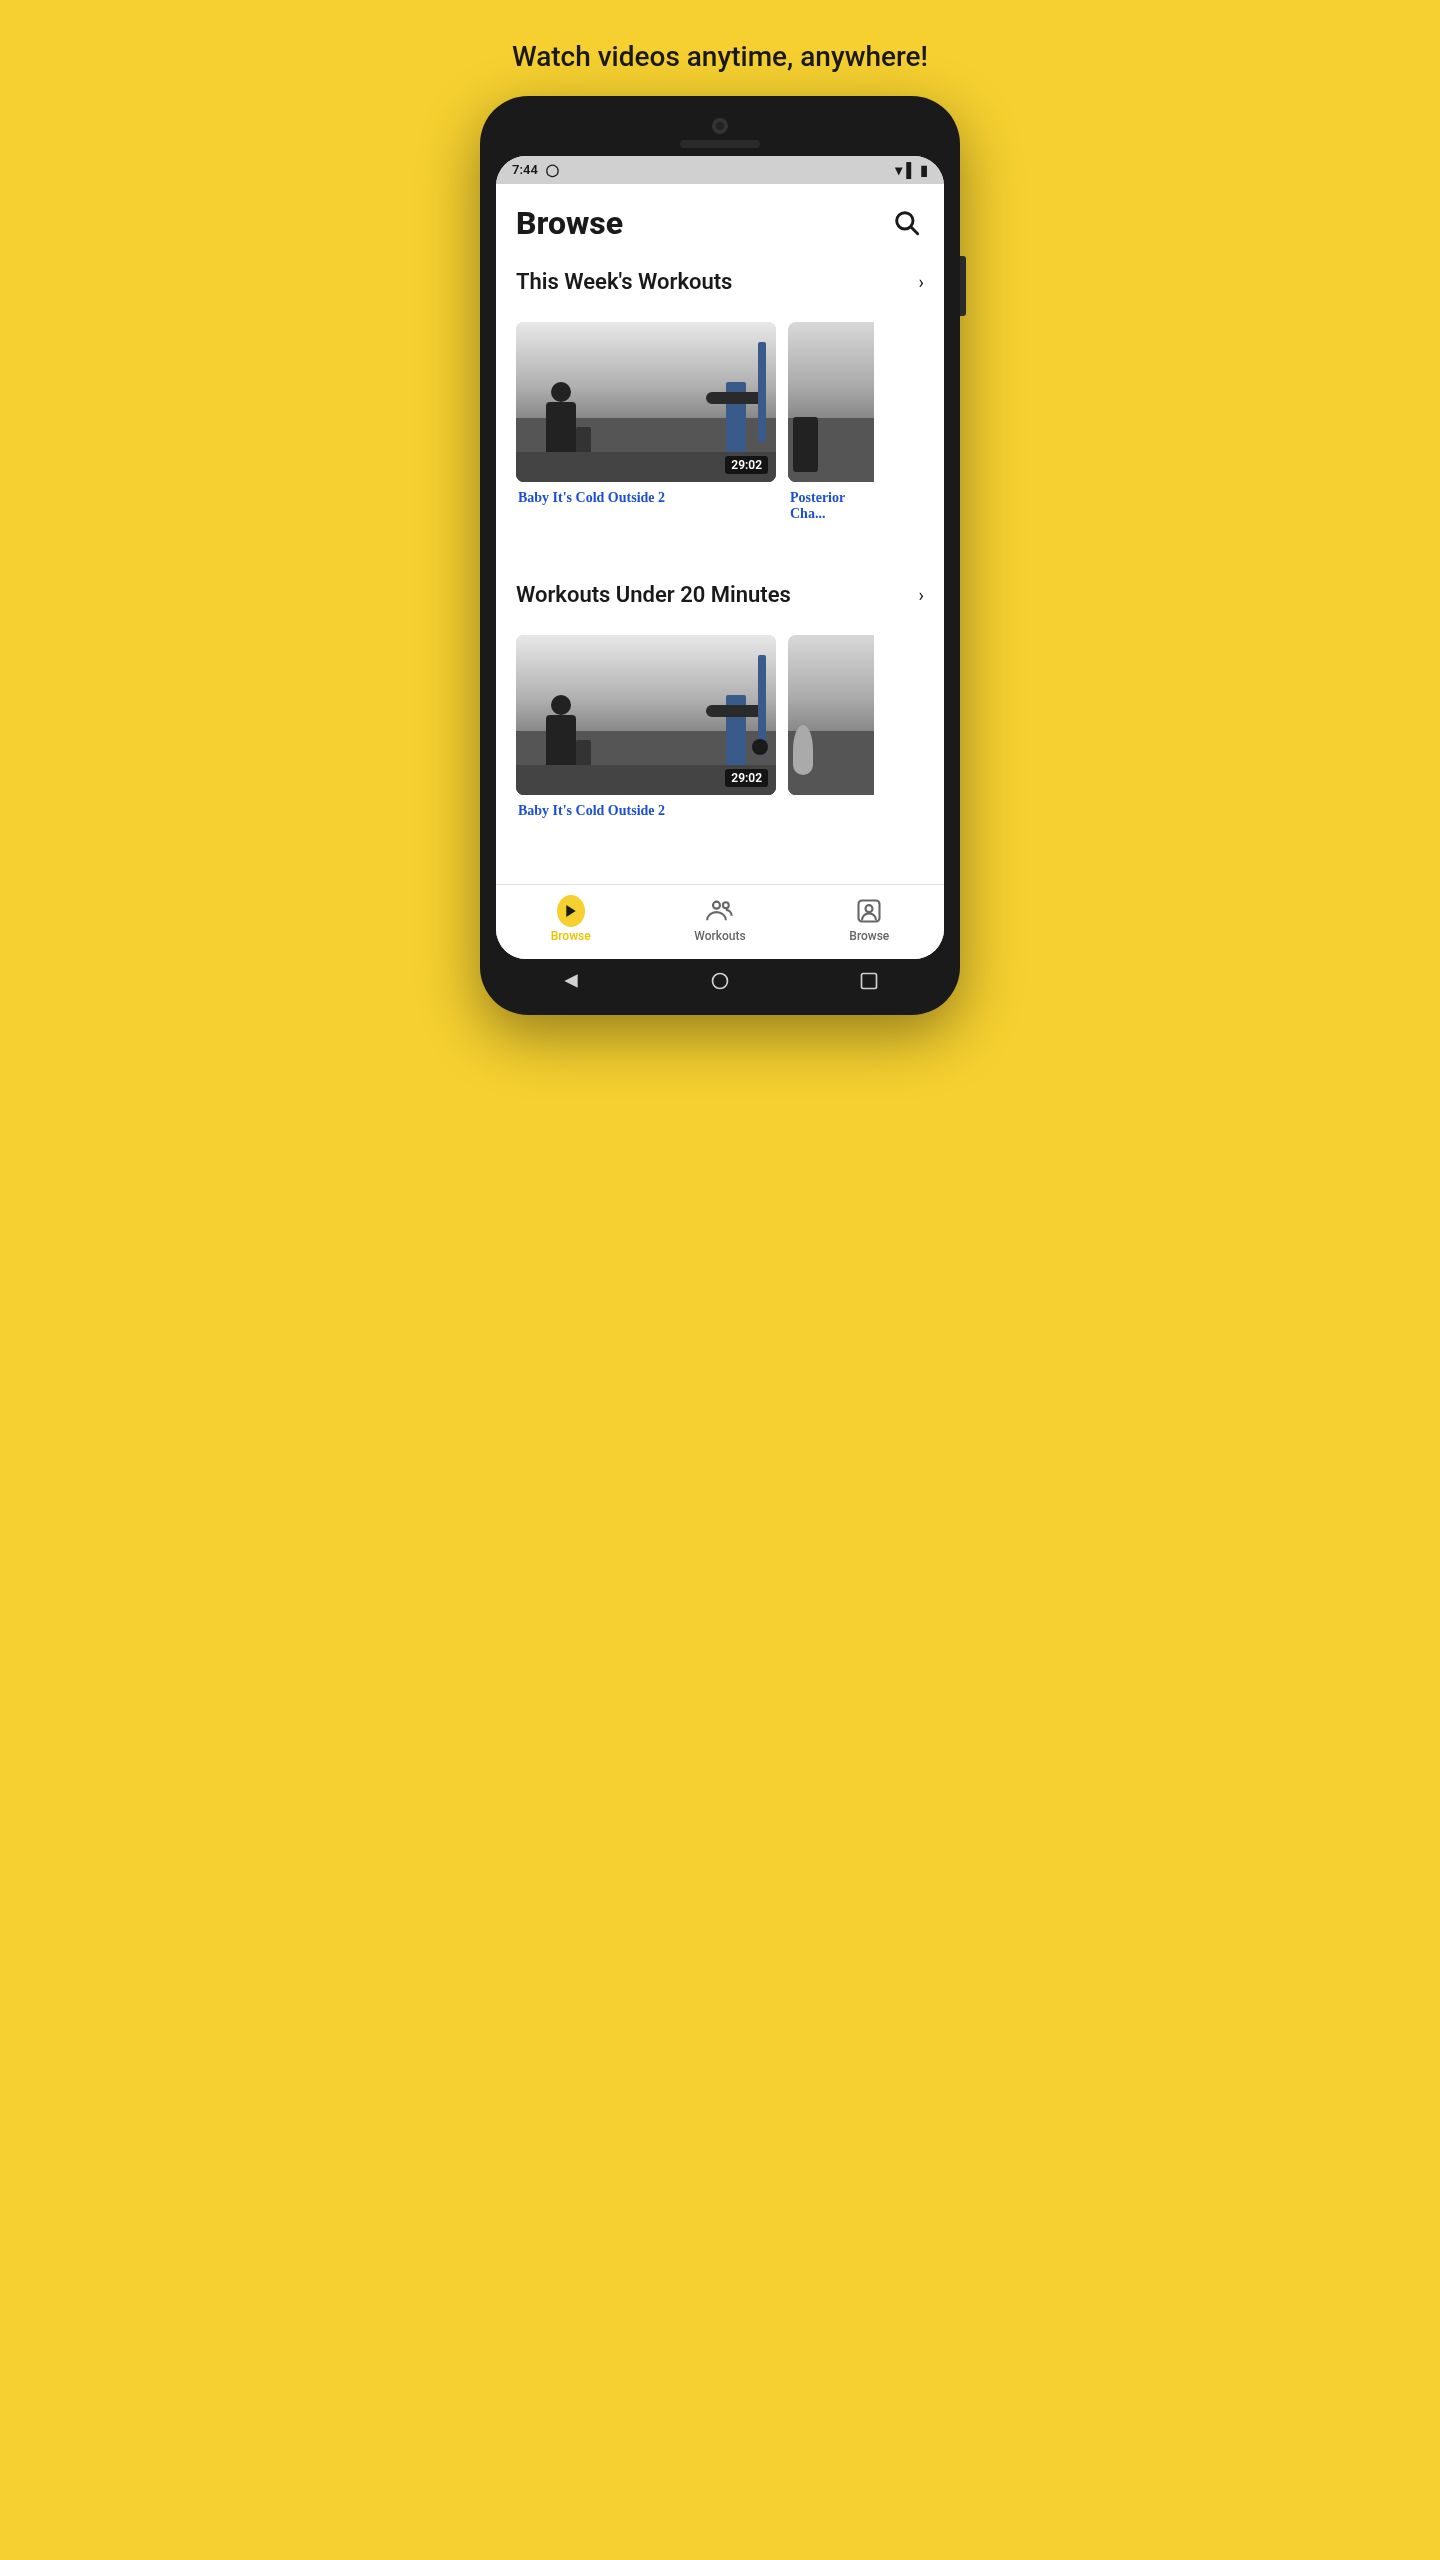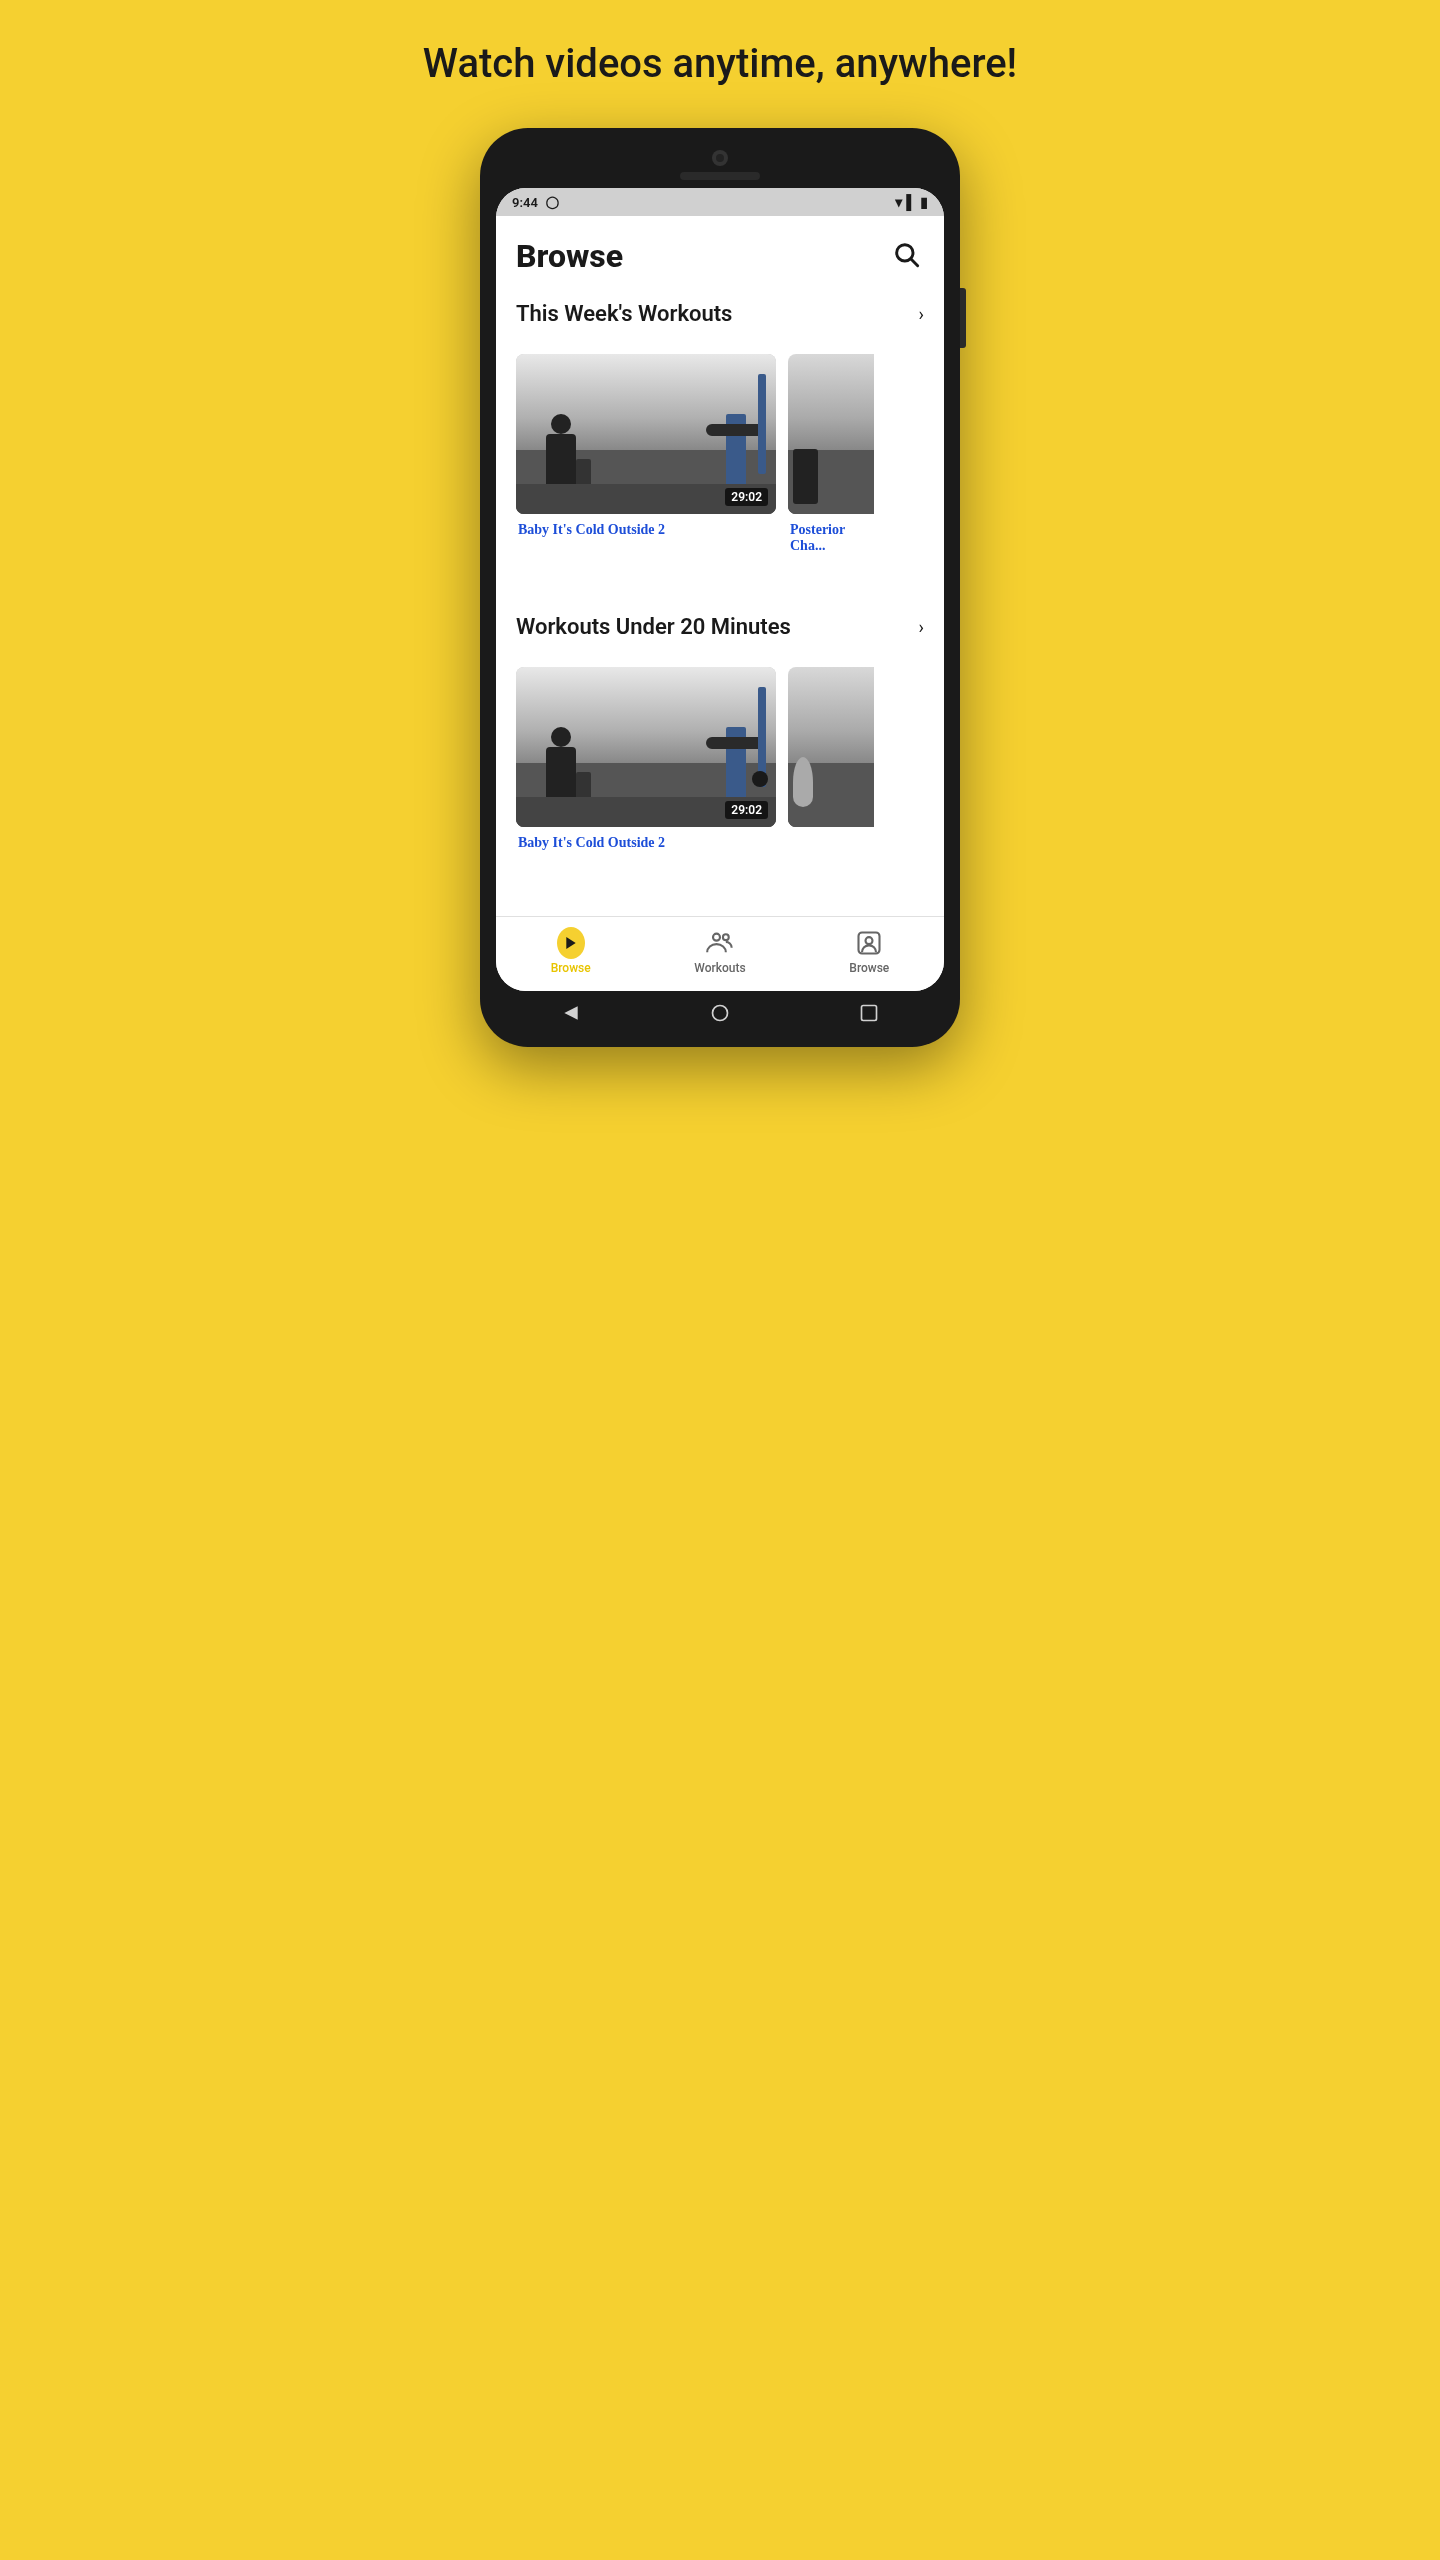--- a/index.html
+++ b/index.html
@@ -8,25 +8,25 @@
       background-color: #F5D030;
       display: flex;
       flex-direction: column;
       align-items: center;
       min-height: 100vh;
       font-family: -apple-system, BlinkMacSystemFont, 'Segoe UI', Roboto, sans-serif;
       padding: 40px 20px 60px;
     }
 
     .tagline {
-      font-size: 40px;
+      font-size: 28px;
       font-weight: 500;
       color: #1a1a1a;
       text-align: center;
-      margin-bottom: 40px;
+      margin-bottom: 22px;
       line-height: 1.2;
     }
 
     .phone-outer {
       width: 480px;
       background: #1a1a1a;
       border-radius: 48px;
       padding: 16px;
       box-shadow: 0 20px 60px rgba(0,0,0,0.4);
       position: relative;
@@ -353,21 +353,21 @@
 
 <div class="phone-outer">
   <div class="phone-camera"></div>
   <div class="phone-speaker"></div>
   <div class="phone-side-button"></div>
 
   <div class="phone-screen">
 
     <div class="status-bar">
       <div class="status-left">
-        <span>9:44</span>
+        <span>7:44</span>
         <span style="font-size:12px;">◯</span>
       </div>
       <div class="status-icons">
         <span class="wifi-icon">▾</span>
         <span class="signal-icon">▌</span>
         <span class="battery-icon">▮</span>
       </div>
     </div>
 
     <div class="app-content">

